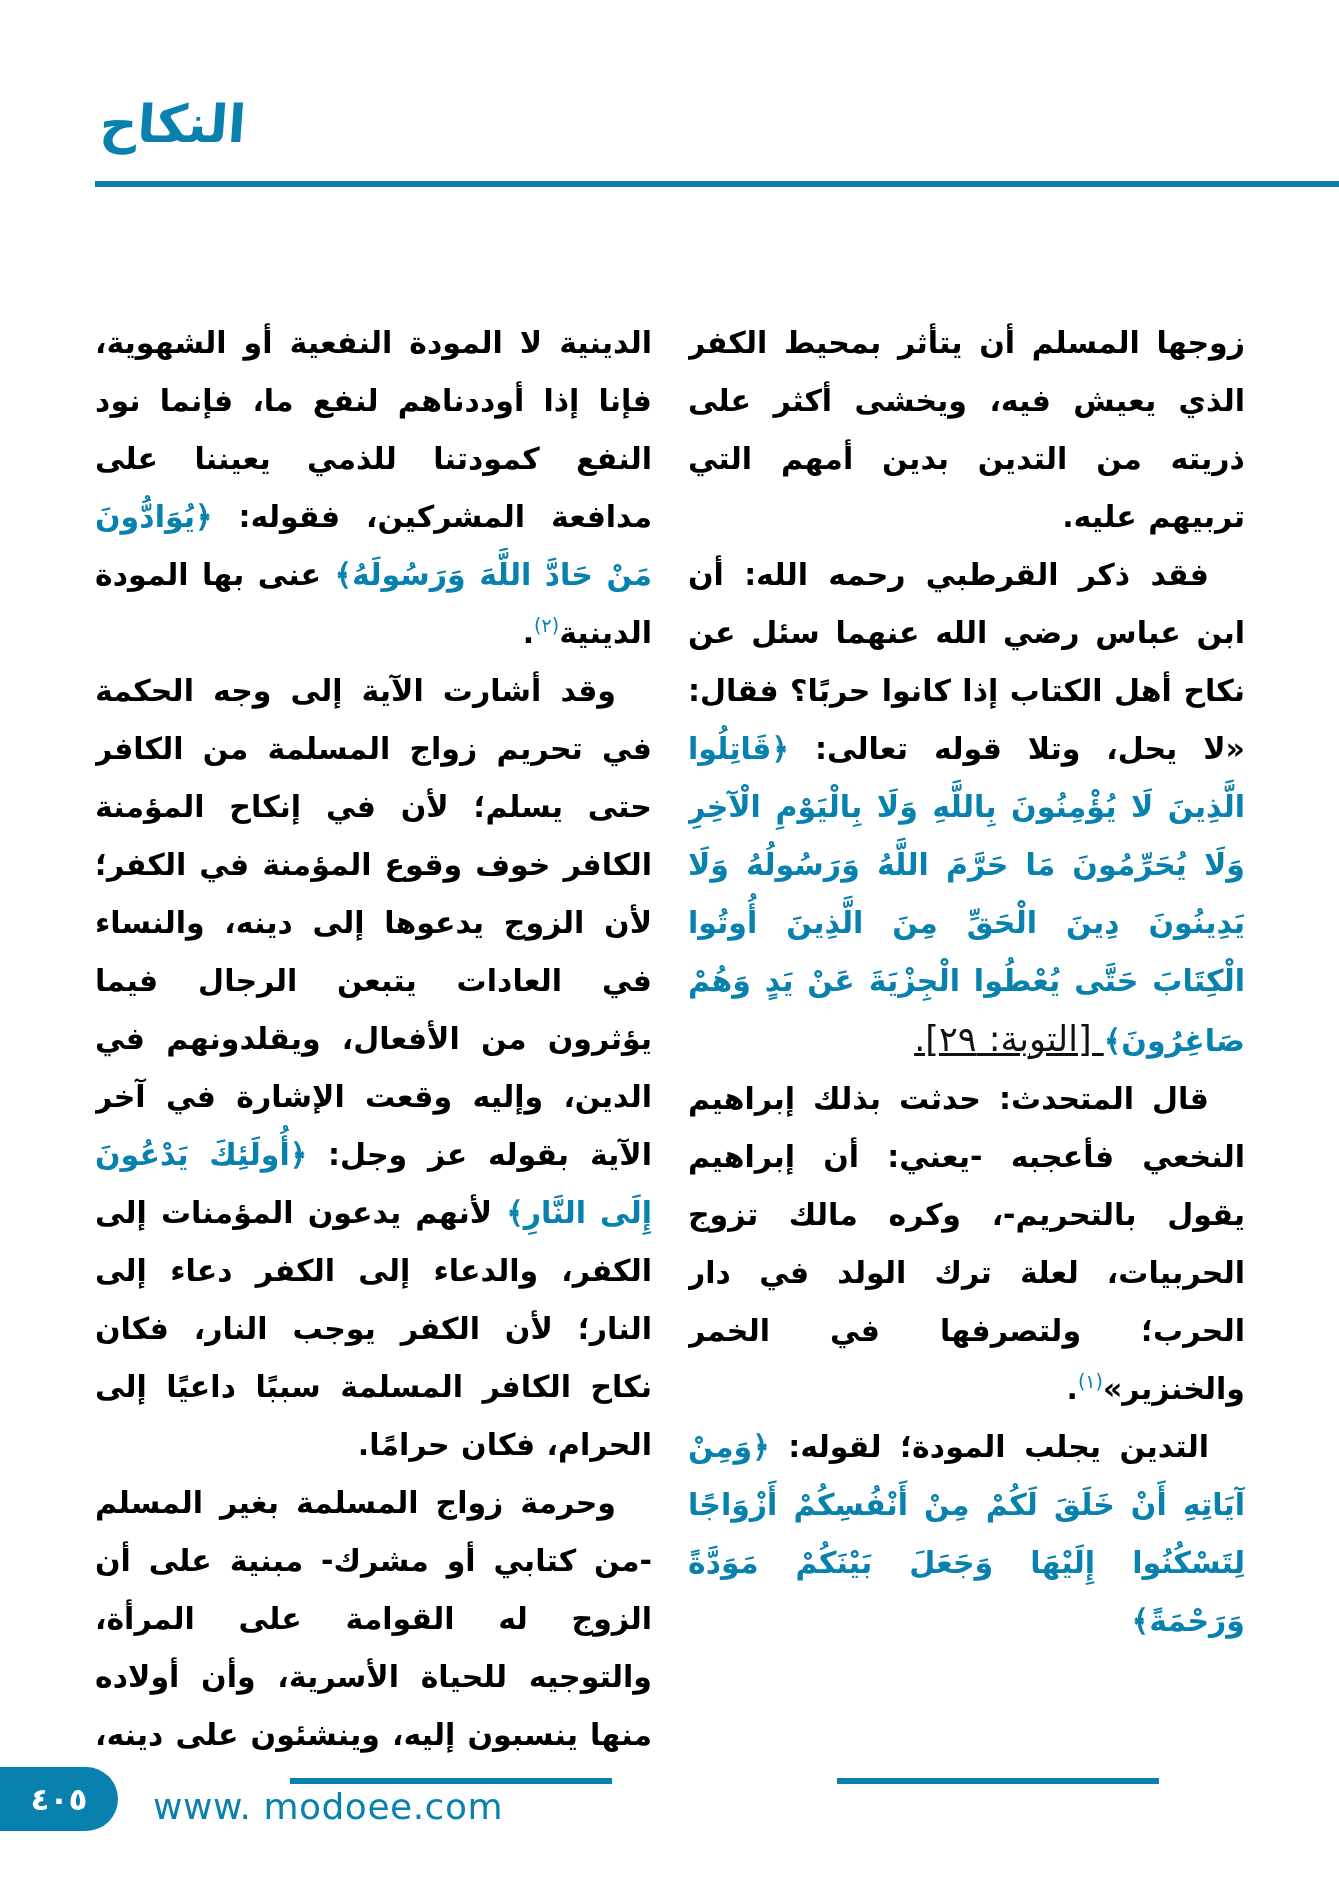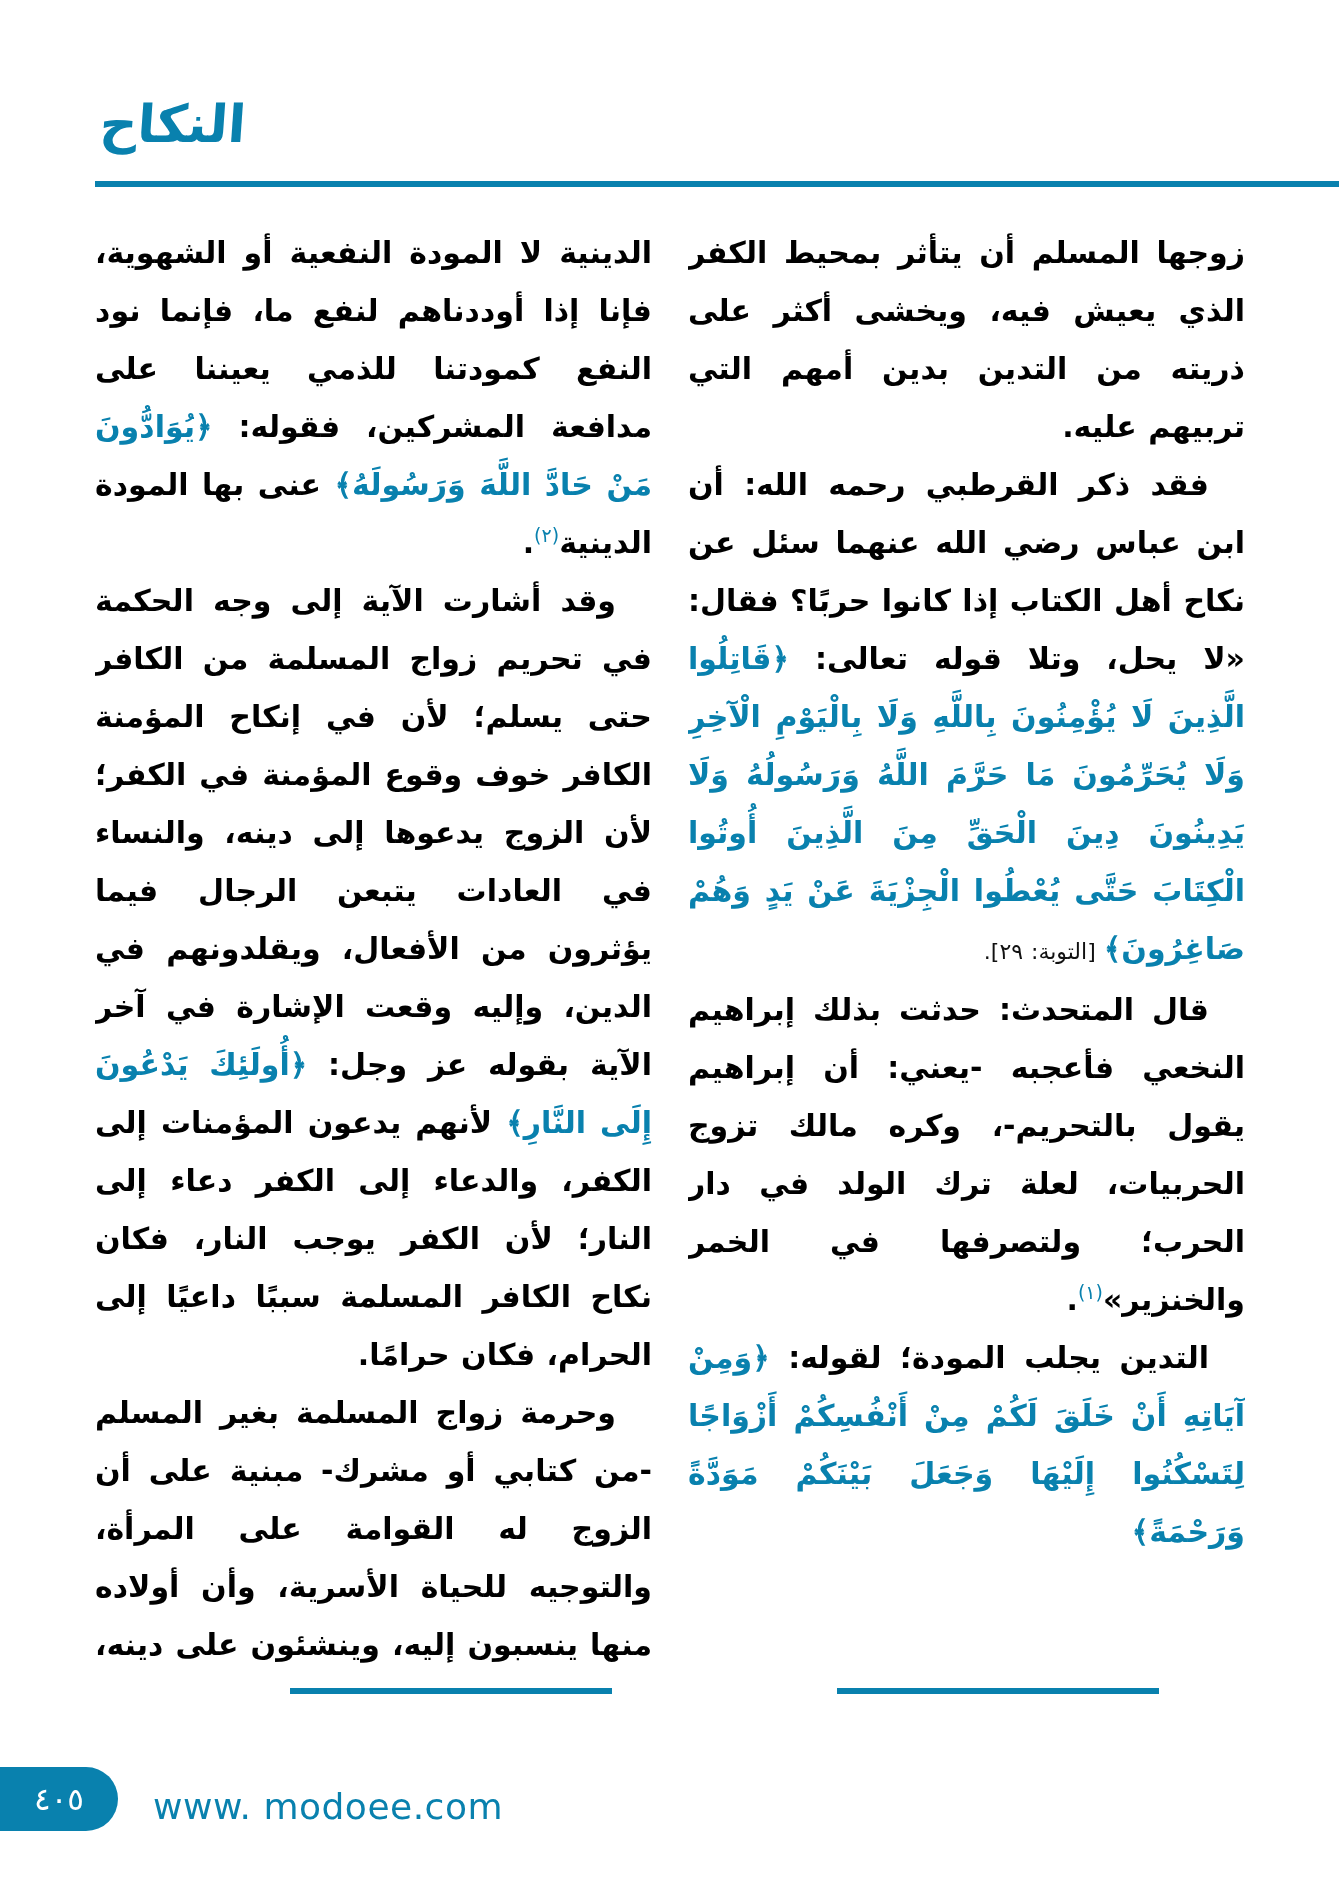--- a/index.html
+++ b/index.html
@@ -20,31 +20,31 @@
   .header-rule {
     position:absolute; top:181px; left:95px; right:0; height:6px;
     background:var(--accent);
   }
 
   
   .columns {
     position:absolute; top:224px; left:95px; width:1150px; height:1560px;
     display:flex; direction:rtl; gap:36px;
   }
-  .col { flex:1 1 0; display:flex; flex-direction:column; min-width:0; }
+  .col { flex:1 1 0; display:flex; flex-direction:column; min-width:0;justify-content:flex-end; }
   .col-body { height:1452px; overflow:hidden; direction:rtl; }
 
   .para {
     font-size:30px; line-height:58px; font-weight:700; color:var(--ink);
     text-align:justify; direction:rtl; word-spacing:1px;
   }
   .para.indent { text-indent:36px; }
   .seg-text  { color:var(--ink); }
   .seg-quran { color:var(--accent); }
-  .seg-ref   { font-weight:400; font-size:22px; color:#111111; }
+  .seg-ref   { font-weight:400; font-size:35px; color:#111111;text-decoration:underline; }
   .seg-fnref {
     color:var(--accent); font-weight:400; font-size:19px;
     vertical-align:super; line-height:0;
   }
 
   
   .fn-rule { height:6px; background:var(--accent); width:322px; margin-top:12px; }
   .footnote {
     margin-top:10px; font-size:27px; font-weight:400; color:var(--ink);
     direction:rtl; text-align:right; line-height:44px;
@@ -53,21 +53,21 @@
   .col-left  .fn-rule, .col-left  .footnote { margin-left:auto; margin-right:40px; }
   .fn-marker { color:var(--accent); }
   .fn-text { color:var(--ink); }
 
   
   .page-badge {
     position:absolute; top:1767px; left:0; width:118px; height:64px;
     background:var(--accent); border-radius:0 32px 32px 0;
     display:flex; align-items:center; justify-content:center;
   }
-  .page-number { color:#ffffff; font-size:31px; font-weight:normal; direction:rtl; }
+  .page-number { color:#ffffff; font-size:31px; font-weight:bold; direction:rtl; }
   .website {
     position:absolute; top:1786px; left:153px;
     color:var(--accent); font-size:36px; direction:ltr; font-weight:500;
     letter-spacing:0.5px;
   }
 </style>
 </head>
 <body>
 
 <div class="page">

